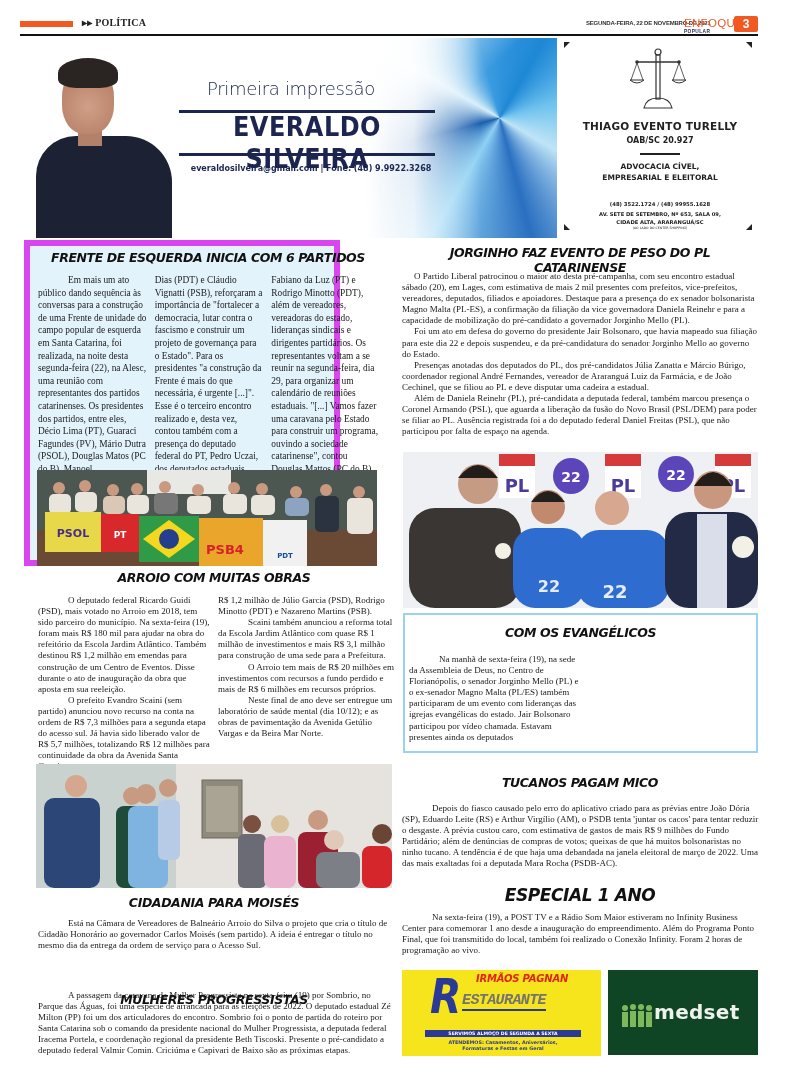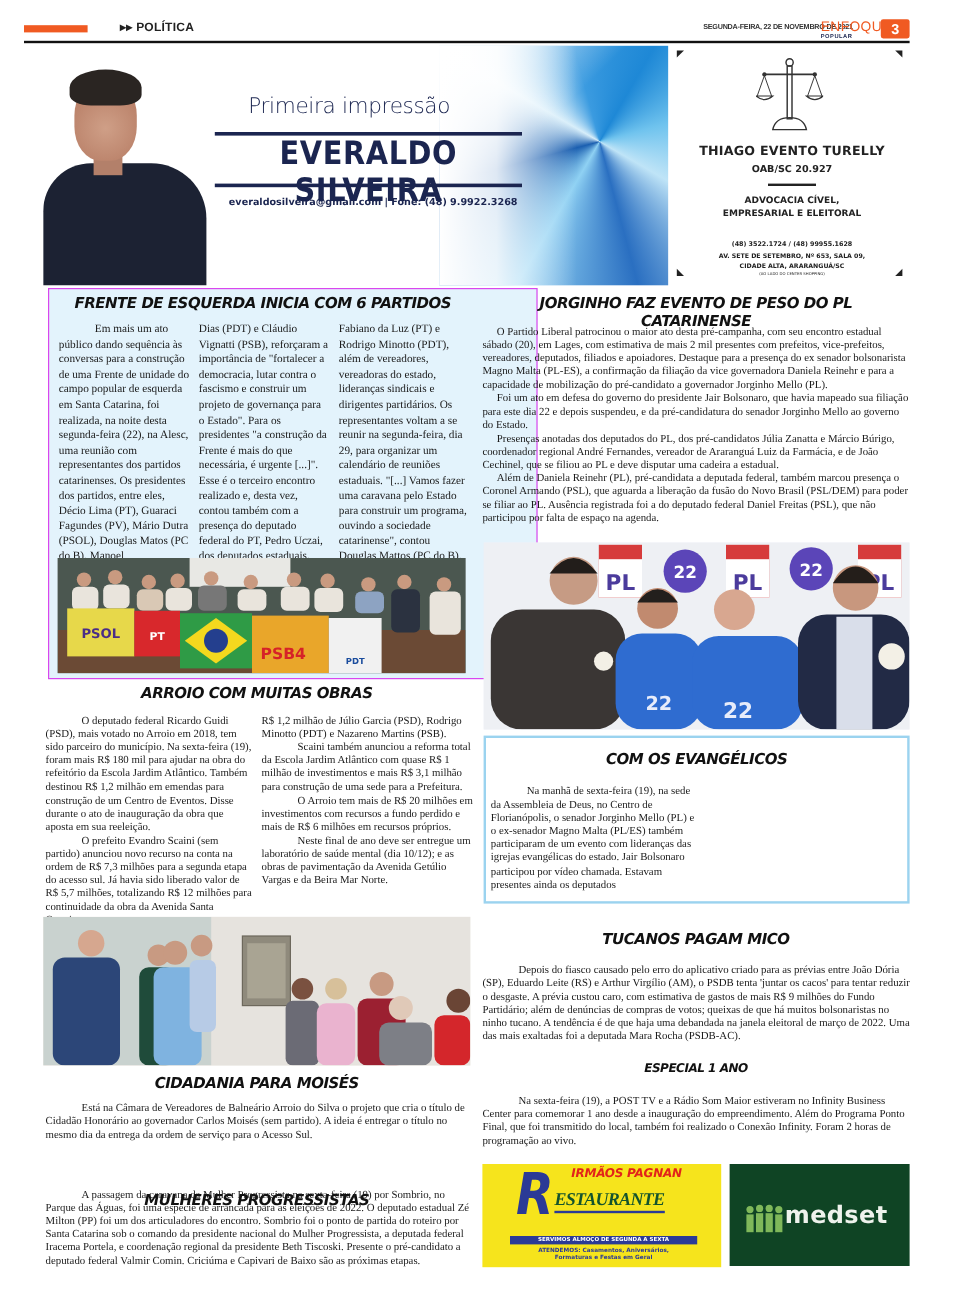--- a/index.html
+++ b/index.html
@@ -2,21 +2,21 @@
 <html><head>
 <meta charset="utf-8">
 <style>
   * { box-sizing: border-box; margin: 0; padding: 0; }
   html, body { width: 794px; height: 1091px; background: #ffffff; overflow: hidden; }
   body { position: relative; font-family: "Liberation Serif", serif; color: #1a1a1a; }
 
   
   .topbar { position: absolute; left: 20px; top: 14px; width: 738px; height: 20px; }
   .topbar .orange-bar { position: absolute; left: 0; top: 7px; width: 53px; height: 6px; background: #f05a22; }
-  .topbar .section { position: absolute; left: 62px; top: 3px; font-family: Liberation Sans, sans-serif; font-size: 10px; font-weight: bold; color: #222; letter-spacing: 0.2px; margin-left: 18px; }
+  .topbar .section { position: absolute; left: 62px; top: 3px; font-family: Liberation Serif, serif; font-size: 10px; font-weight: bold; color: #222; letter-spacing: 0.2px; }
   .topbar .date { position: absolute; left: 566px; top: 6px; font-family: "Liberation Sans", sans-serif; font-size: 6px; font-weight: bold; color: #333; letter-spacing: -0.2px; }
   .topbar .brand { position: absolute; left: 664px; top: 0px; line-height: 1; }
   .topbar .brand .b1 { font-family: "Liberation Sans", sans-serif; font-size: 11.5px; color: #f05a22; letter-spacing: 0.3px; }
   .topbar .brand .b2 { display: block; font-family: "Liberation Sans", sans-serif; font-size: 4.8px; font-weight: bold; color: #1b2550; letter-spacing: 0.4px; }
   .topbar .page-no { position: absolute; left: 714px; top: 2px; width: 24px; height: 16px; background: #f05a22; color: #fff; font-family: "Liberation Sans", sans-serif; font-weight: bold; font-size: 12px; text-align: center; line-height: 16px; border-radius: 2px; }
   .rule-top { position: absolute; left: 20px; top: 34px; width: 738px; height: 2px; background: #111; }
 
   
   .banner { position: absolute; left: 36px; top: 38px; width: 521px; height: 200px; background: #ffffff; overflow: hidden; }
   .portrait { position: absolute; left: 0; top: 18px; width: 136px; height: 182px; background: linear-gradient(180deg,#ffffff 0%,#ffffff 100%); }
@@ -54,21 +54,21 @@
   .lawyer .l-addr { position: absolute; left: 0; top: 170px; width: 196px; font-size: 5.2px; font-weight: bold; line-height: 8px; }
   .lawyer .l-note { position: absolute; left: 0; top: 186px; width: 196px; font-size: 3.2px; }
 
   
   .headline { font-family: "DejaVu Sans", sans-serif; font-weight: bold; font-style: italic; text-align: center; color: #111; letter-spacing: -0.4px; }
   .body-text { font-family: "Liberation Serif", serif; font-size: 9px; line-height: 11.1px; color: #1a1a1a; text-align: left; }
   .indent { text-indent: 12px; }
   .indent2 { text-indent: 30px; font-family: Liberation Serif, serif; }
 
   
-  .frente { position: absolute; left: 40px; top: 240px; width: 408px; height: 326px; background: #e3f3fc; border: 1px solid #d946ef; }
+  .frente { position: absolute; left: 24px; top: 240px; width: 316px; height: 326px; background: #e3f3fc; border: 6px solid #d946ef; }
   .frente .headline { position: absolute; left: 0; top: 4px; width: 356px; font-size: 12.5px; }
   .frente .cols { position: absolute; left: 8px; top: 28px; width: 342px; display: flex; gap: 8px; }
   .frente .col { width: 109px; font-size: 9.4px; line-height: 12.6px; }
   .frente .photo { position: absolute; left: 7px; top: 224px; width: 340px; height: 96px; overflow: hidden; background: #5d6560; }
 
   
   .arroio-head { position: absolute; left: 36px; top: 570px; width: 356px; font-size: 12.5px; }
   .arroio .colA { position: absolute; left: 38px; top: 595px; width: 172px; }
   .arroio .colB { position: absolute; left: 218px; top: 595px; width: 176px; }
 
@@ -86,28 +86,28 @@
   .photo3 { position: absolute; left: 403px; top: 452px; width: 355px; height: 156px; overflow: hidden; background: #eef1f5; }
 
   
   .evan { position: absolute; left: 403px; top: 613px; width: 355px; height: 140px; background: #ffffff; border: 2px solid #9bd3ef; }
   .evan .headline { position: absolute; left: 0; top: 10px; width: 351px; font-size: 12.5px; }
   .evan .colL { position: absolute; left: 4px; top: 39px; width: 170px; }
   .evan .colR { position: absolute; left: 182px; top: 39px; width: 168px; }
 
   .tuc-head { position: absolute; left: 402px; top: 775px; width: 356px; font-size: 12.5px; }
   .tuc-body { position: absolute; left: 402px; top: 803px; width: 358px; }
-  .esp-head { position: absolute; left: 402px; top: 885px; width: 356px; font-size: 10px; }
+  .esp-head { position: absolute; left: 402px; top: 885px; width: 356px; font-size: 17px; }
   .esp-body { position: absolute; left: 402px; top: 912px; width: 358px; }
 
   
   .ad-rest { position: absolute; left: 402px; top: 970px; width: 199px; height: 86px; background: #f6e41c; overflow: hidden; }
   .ad-rest .r1 { position: absolute; left: 74px; top: 3px; font-family: "DejaVu Sans", sans-serif; font-size: 10px; font-weight: bold; font-style: italic; color: #e2231a; letter-spacing: -0.2px; }
   .ad-rest .bigR { position: absolute; left: 28px; top: 2px; font-family: "DejaVu Sans", sans-serif; font-size: 48px; font-weight: bold; font-style: italic; color: #2b3a96; line-height: 48px; transform: scaleX(0.85); transform-origin: left; }
-  .ad-rest .r2 { position: absolute; left: 60px; top: 22px; font-family: Liberation Serif, serif; font-size: 15px; font-weight: bold; font-style: italic; color: #14532d; letter-spacing: -0.6px; border-bottom: 2px solid #2b3a96; }
+  .ad-rest .r2 { position: absolute; left: 60px; top: 22px; font-family: Liberation Mono, monospace; font-size: 15px; font-weight: bold; font-style: italic; color: #737373; letter-spacing: -0.6px; border-bottom: 2px solid #2b3a96; }
   .ad-rest .r3 { position: absolute; left: 23px; top: 60px; width: 156px; background: #2b3a96; color: #ffffff; font-family: "DejaVu Sans", sans-serif; font-size: 4.6px; font-weight: bold; text-align: center; padding: 1px 0; }
   .ad-rest .r4 { position: absolute; left: 20px; top: 70px; width: 162px; color: #2b3a96; font-family: "DejaVu Sans", sans-serif; font-size: 4.8px; font-weight: bold; text-align: center; line-height: 6px; }
 
   .ad-med { position: absolute; left: 608px; top: 970px; width: 150px; height: 85px; background: #0f4424; }
   .ad-med .mlogo { position: absolute; left: 12px; top: 33px; width: 34px; height: 24px; }
   .ad-med .mtext { position: absolute; left: 46px; top: 30px; font-family: "DejaVu Sans", sans-serif; font-size: 20px; font-weight: bold; color: #eef2ec; letter-spacing: 0.3px; }
 </style>
 </head>
 <body>
 

